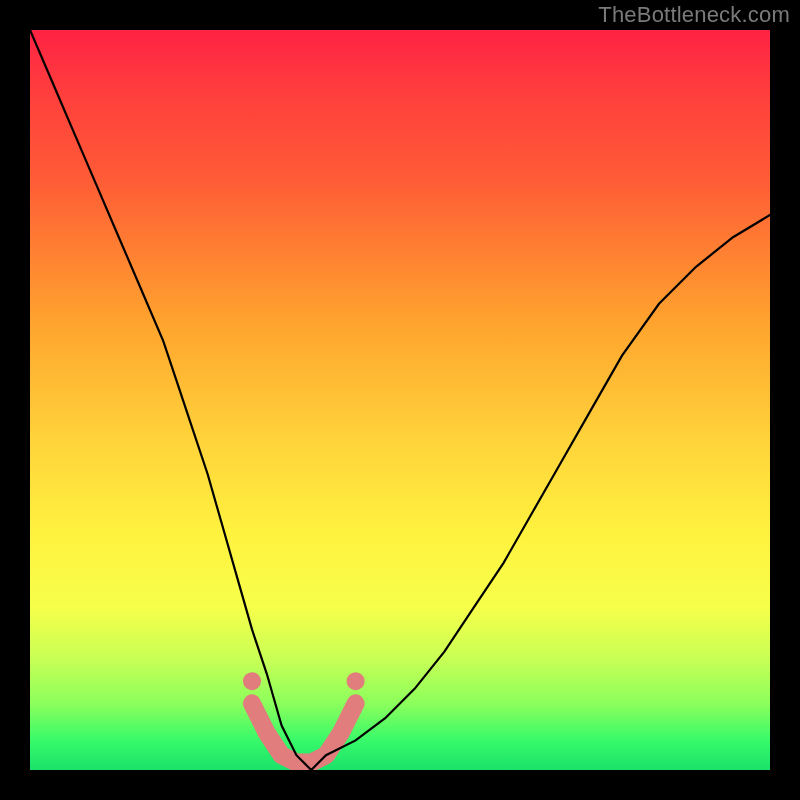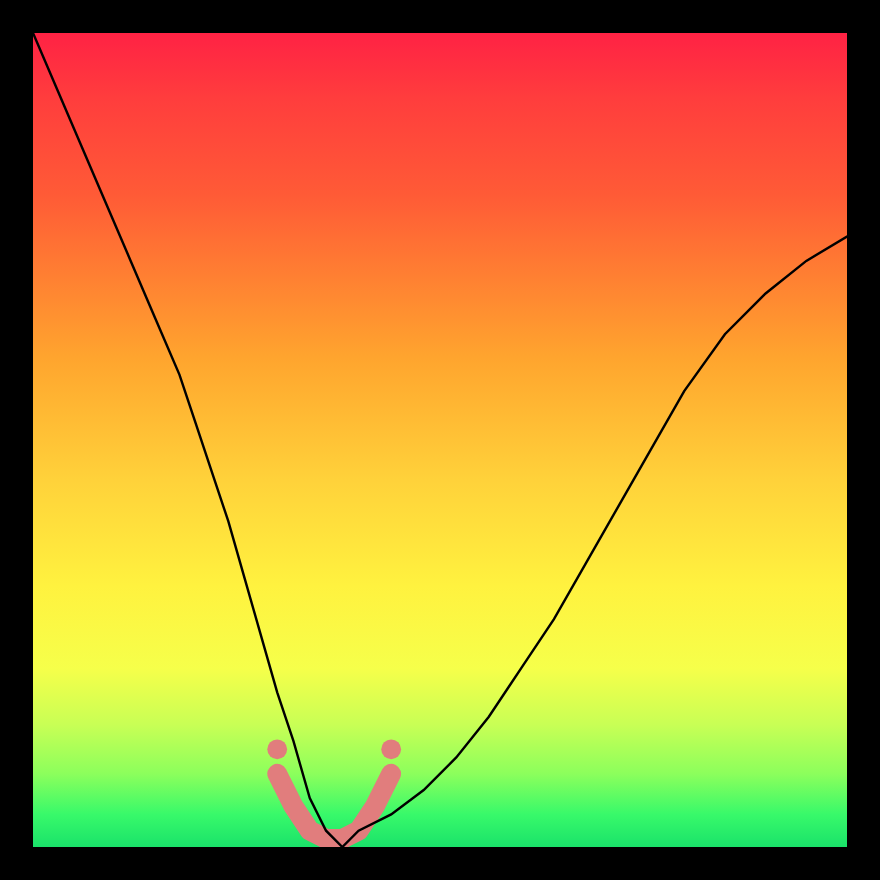--- a/index.html
+++ b/index.html
@@ -72,20 +72,21 @@
   }
   .dot {
     fill: #e17d7d;
   }
 </style>
 </head>
 <body>
 
 <div class="frame">
 
+  <div class="watermark">TheBottleneck.com</div>
 
   <div class="plot"></div>
 
   <svg class="svg-layer" viewBox="0 0 740 740" preserveAspectRatio="none">
 
     <path id="bottom-trace" class="bottom-trace" d="M222.0 673.4 L236.8 703.0 L251.6 725.2 L266.4 732.6 L281.2 732.6 L296.0 725.2 L310.8 703.0 L325.6 673.4"></path>
 
     <circle id="dot-left" class="dot" r="9" cx="222.0" cy="651.2"></circle>
     <circle id="dot-right" class="dot" r="9" cx="325.6" cy="651.2"></circle>
 

